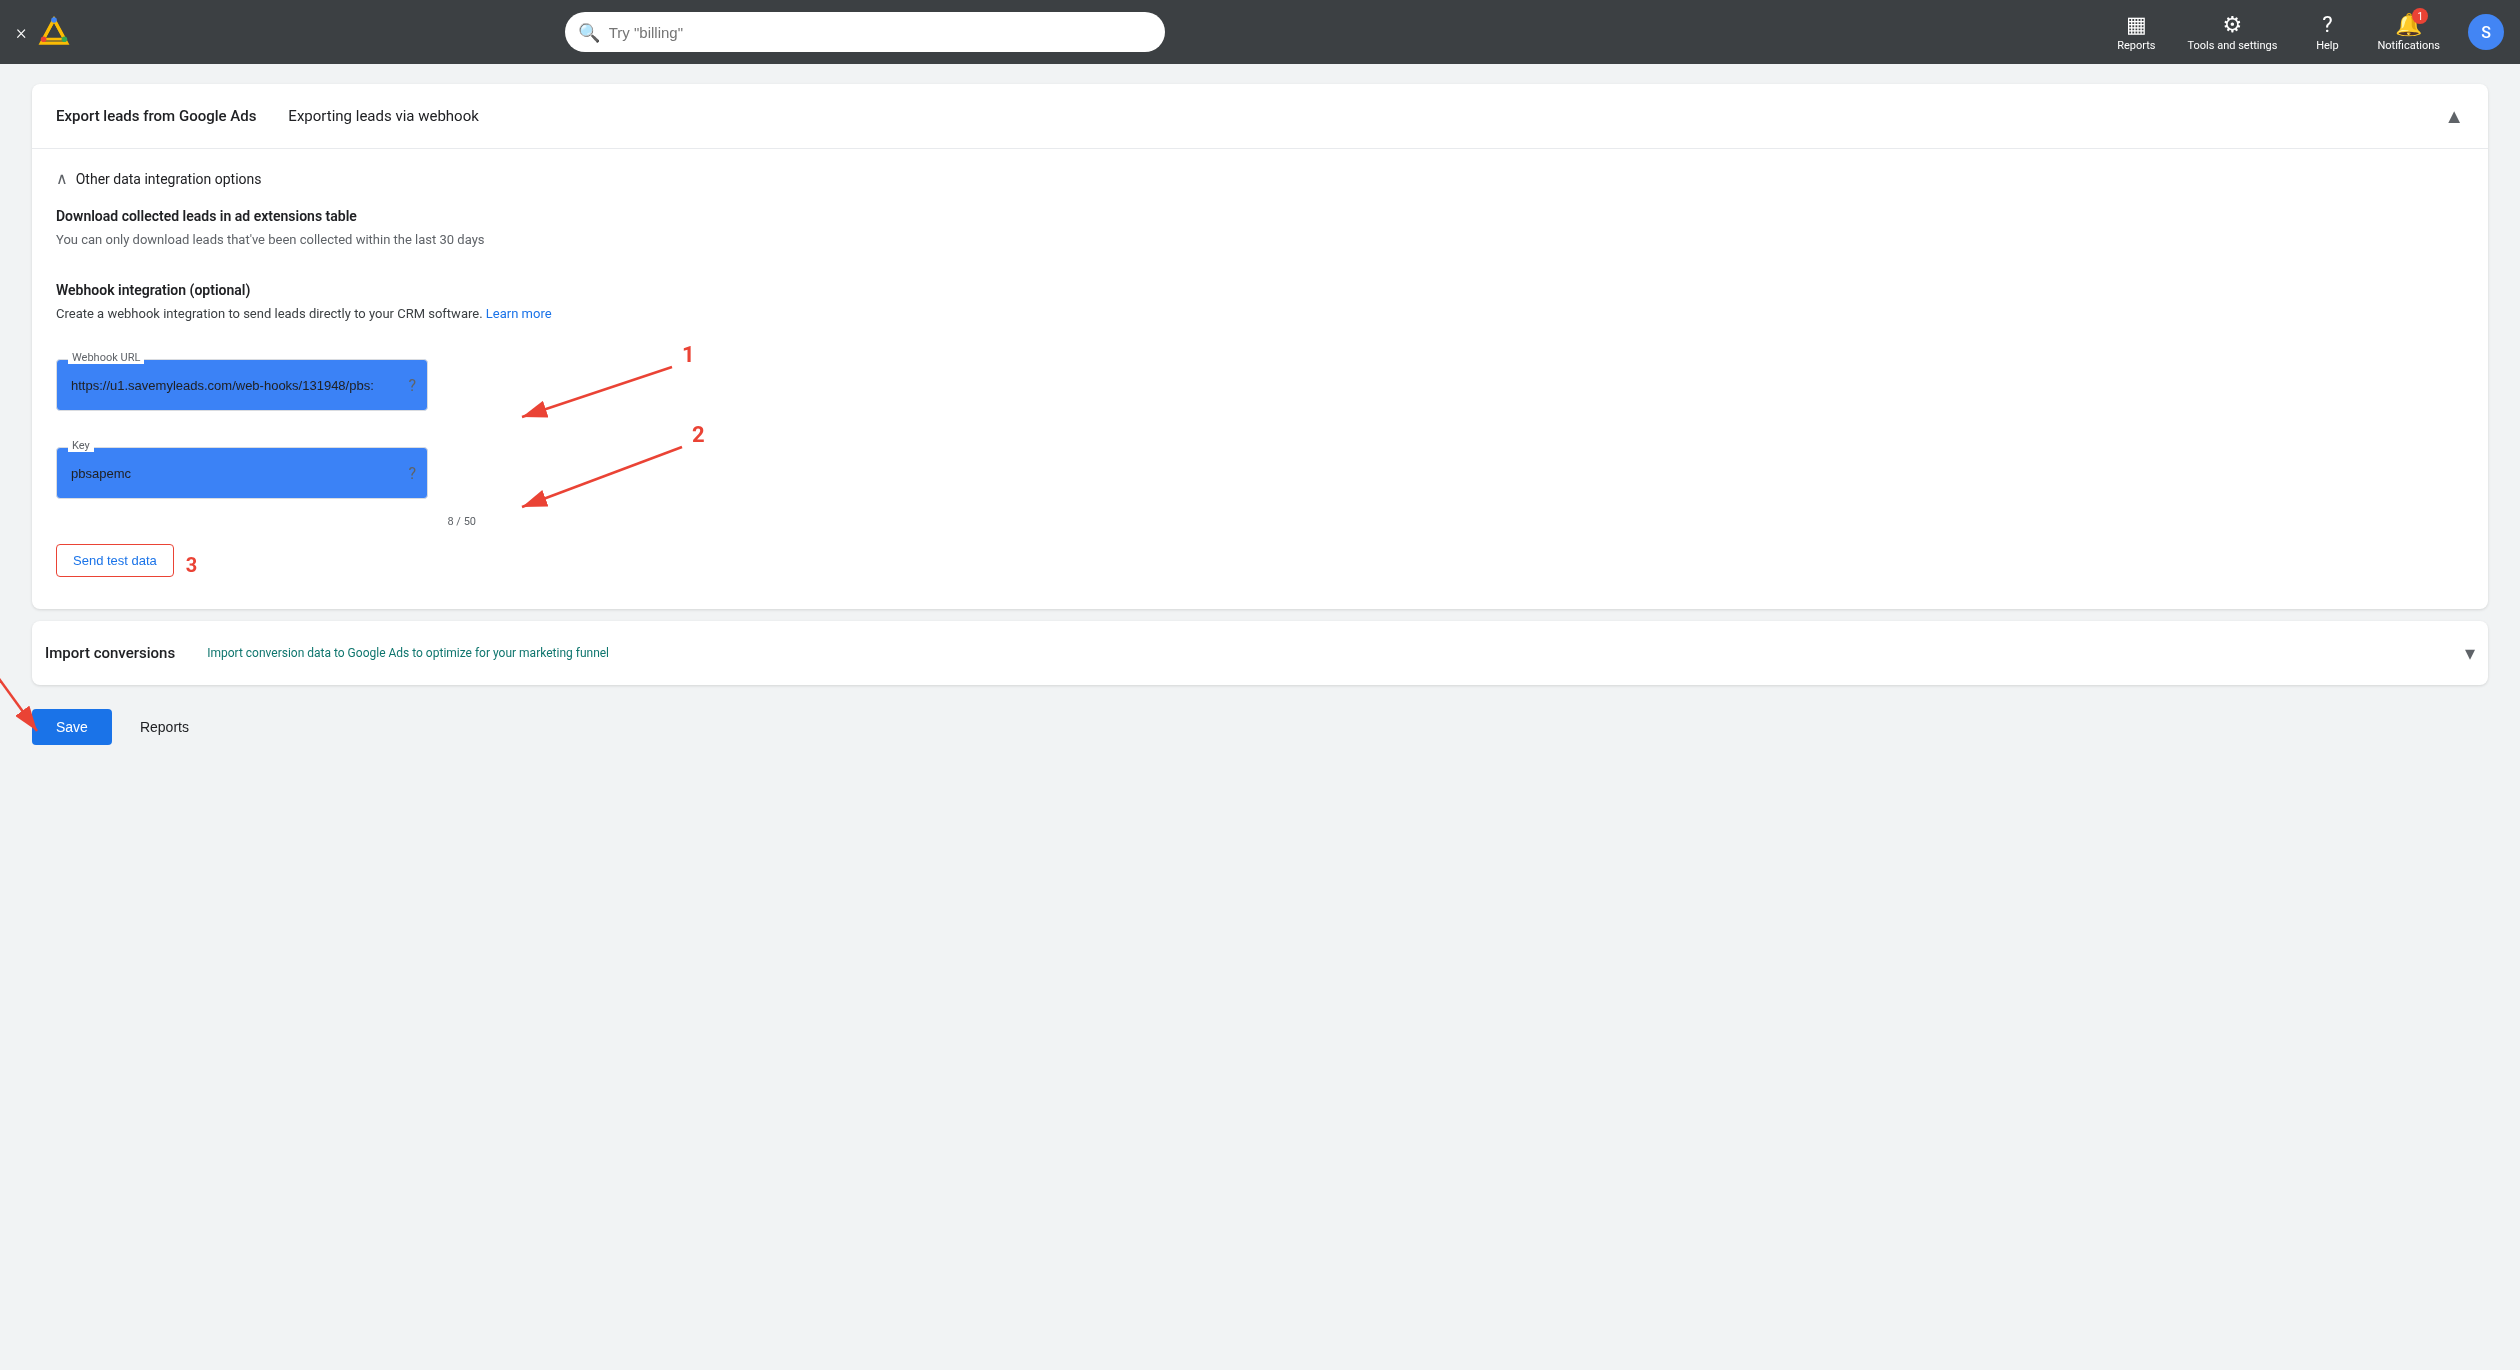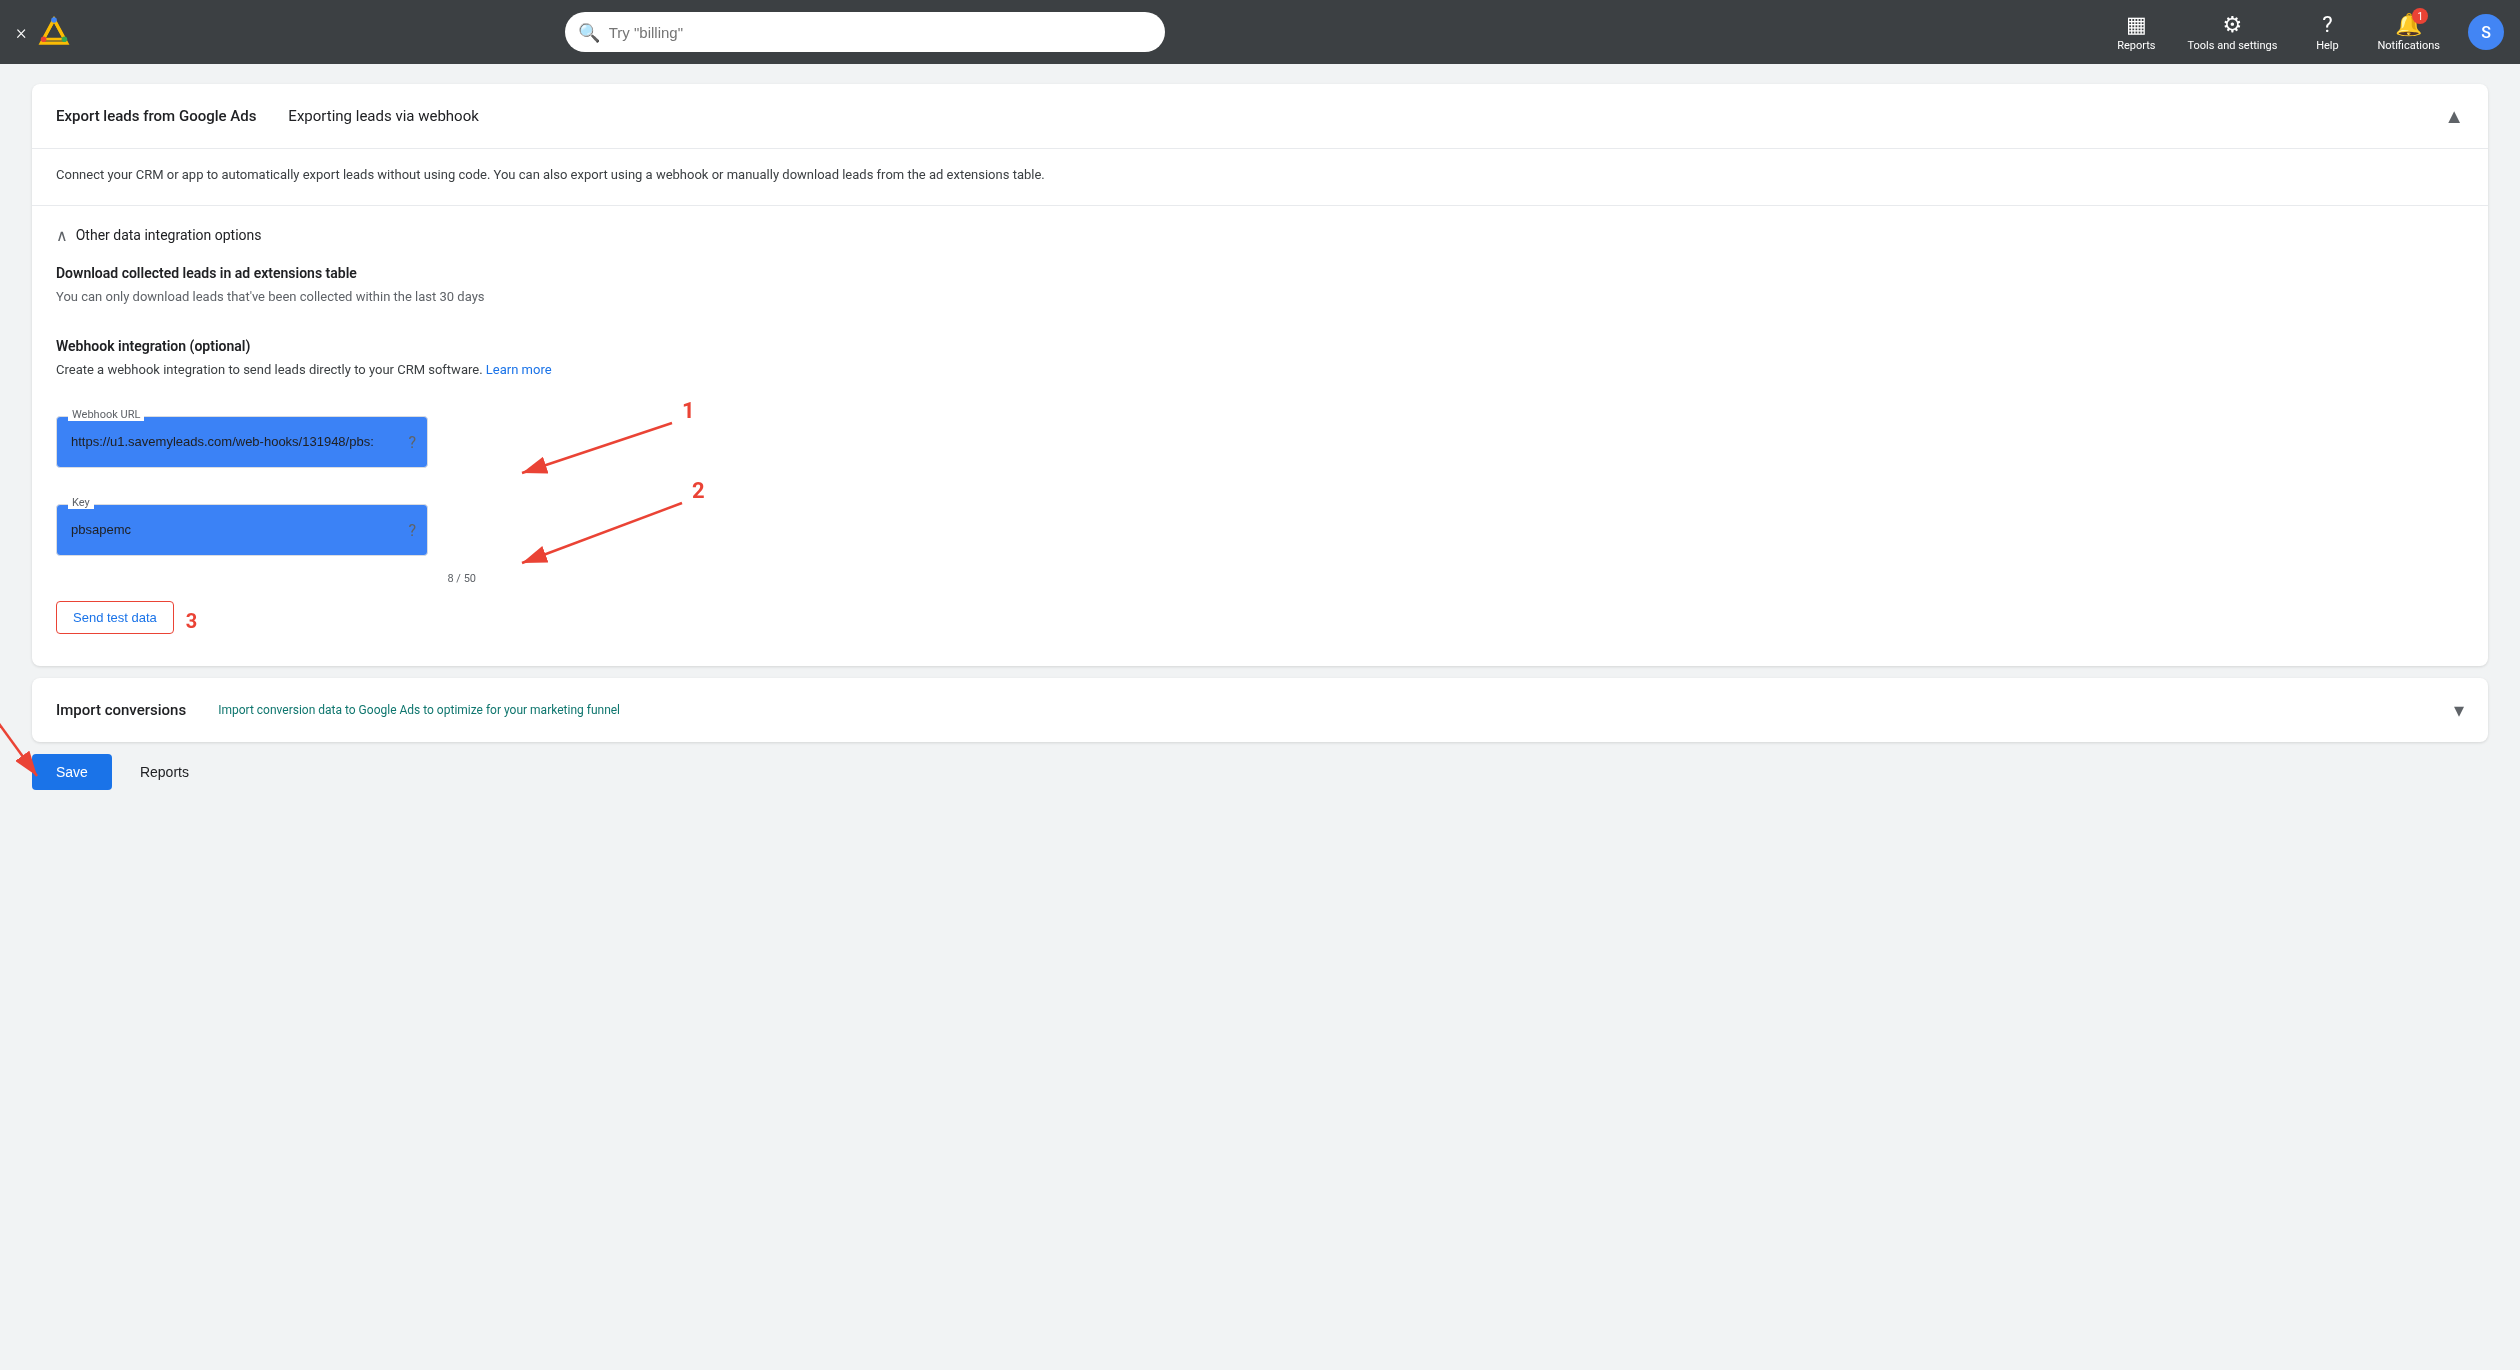--- a/index.html
+++ b/index.html
@@ -280,22 +280,22 @@
       display: inline-block;
     }
 
     
     .import-card {
       background: #fff;
       border-radius: 8px;
       box-shadow: 0 1px 3px rgba(0,0,0,0.12);
       display: flex;
       justify-content: space-between;
-      padding: 20px 24px;
-      margin-bottom: 4px;
+      padding: 20px 13px;
+      margin-bottom: 16px;
     }
     .import-left {
       display: flex;
       align-items: center;
       gap: 32px;
     }
     .import-title {
       font-size: 15px;
       font-weight: 500;
     }
@@ -394,21 +394,20 @@
 
   <div class="card">
     <div class="export-header">
       <div class="export-header-left">
         <span class="export-title">Export leads from Google Ads</span>
         <span class="export-subtitle">Exporting leads via webhook</span>
       </div>
       <span class="chevron-up">▲</span>
     </div>
 
-    <div class="export-description">Connect your CRM or app to automatically export leads without using code. You can also export using a webhook or manually download leads from the ad extensions table.</div>
 
     <div class="integration-section">
       <div class="section-toggle">
         <span class="toggle-icon">∧</span>
         <span>Other data integration options</span>
       </div>
 
       <div class="subsection">
         <div class="subsection-title">Download collected leads in ad extensions table</div>
         <div class="subsection-desc">You can only download leads that've been collected within the last 30 days</div>

